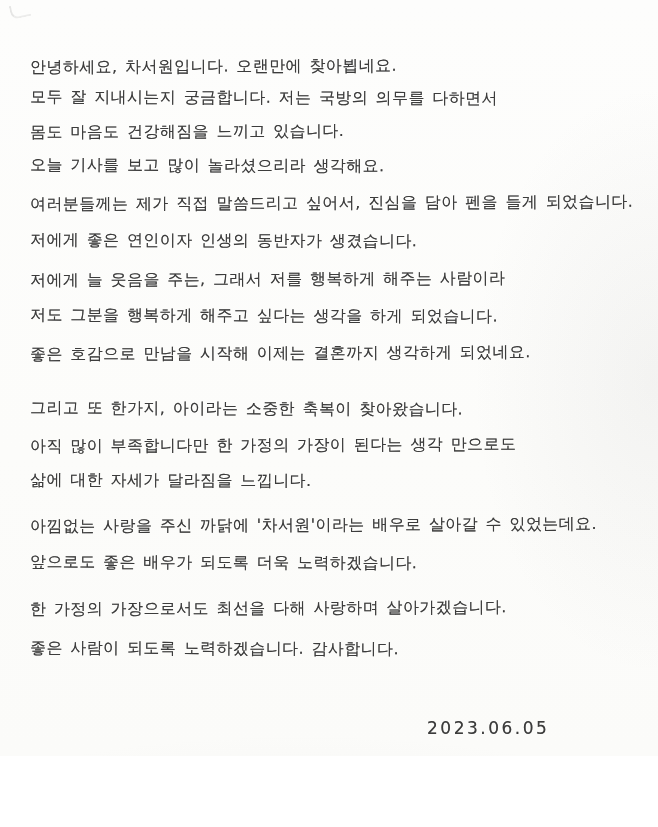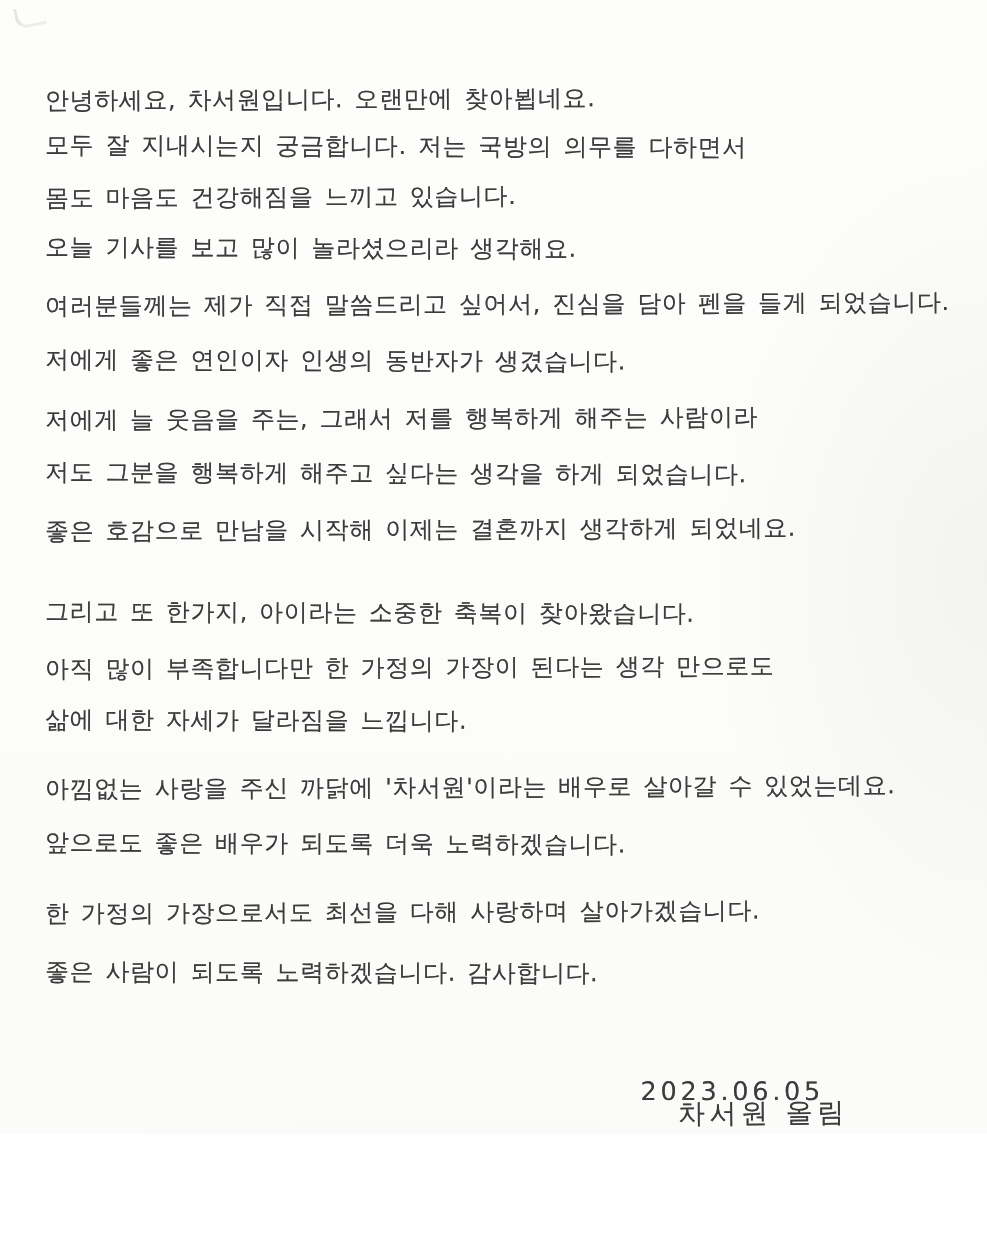--- a/index.html
+++ b/index.html
@@ -95,15 +95,14 @@
   <div class="line tilt-b" style="top:398px">그리고 또 한가지, 아이라는 소중한 축복이 찾아왔습니다.</div>
   <div class="line tilt-a" style="top:434px">아직 많이 부족합니다만  한 가정의 가장이 된다는 생각 만으로도</div>
   <div class="line tilt-b" style="top:470px">삶에 대한 자세가 달라짐을 느낍니다.</div>
 
   <div class="line tilt-a" style="top:514px">아낌없는 사랑을 주신 까닭에 '차서원'이라는 배우로 살아갈 수 있었는데요.</div>
   <div class="line tilt-b" style="top:552px">앞으로도 좋은 배우가 되도록 더욱 노력하겠습니다.</div>
   <div class="line tilt-a" style="top:597px">한 가정의 가장으로서도 최선을 다해 사랑하며 살아가겠습니다.</div>
   <div class="line tilt-b" style="top:638px">좋은 사람이 되도록 노력하겠습니다. 감사합니다.</div>
 
   <div class="date-line">2023.06.05</div>
-  <div class="signature-line">차서원 올림</div>
 
 </div>
 
 </body></html>

